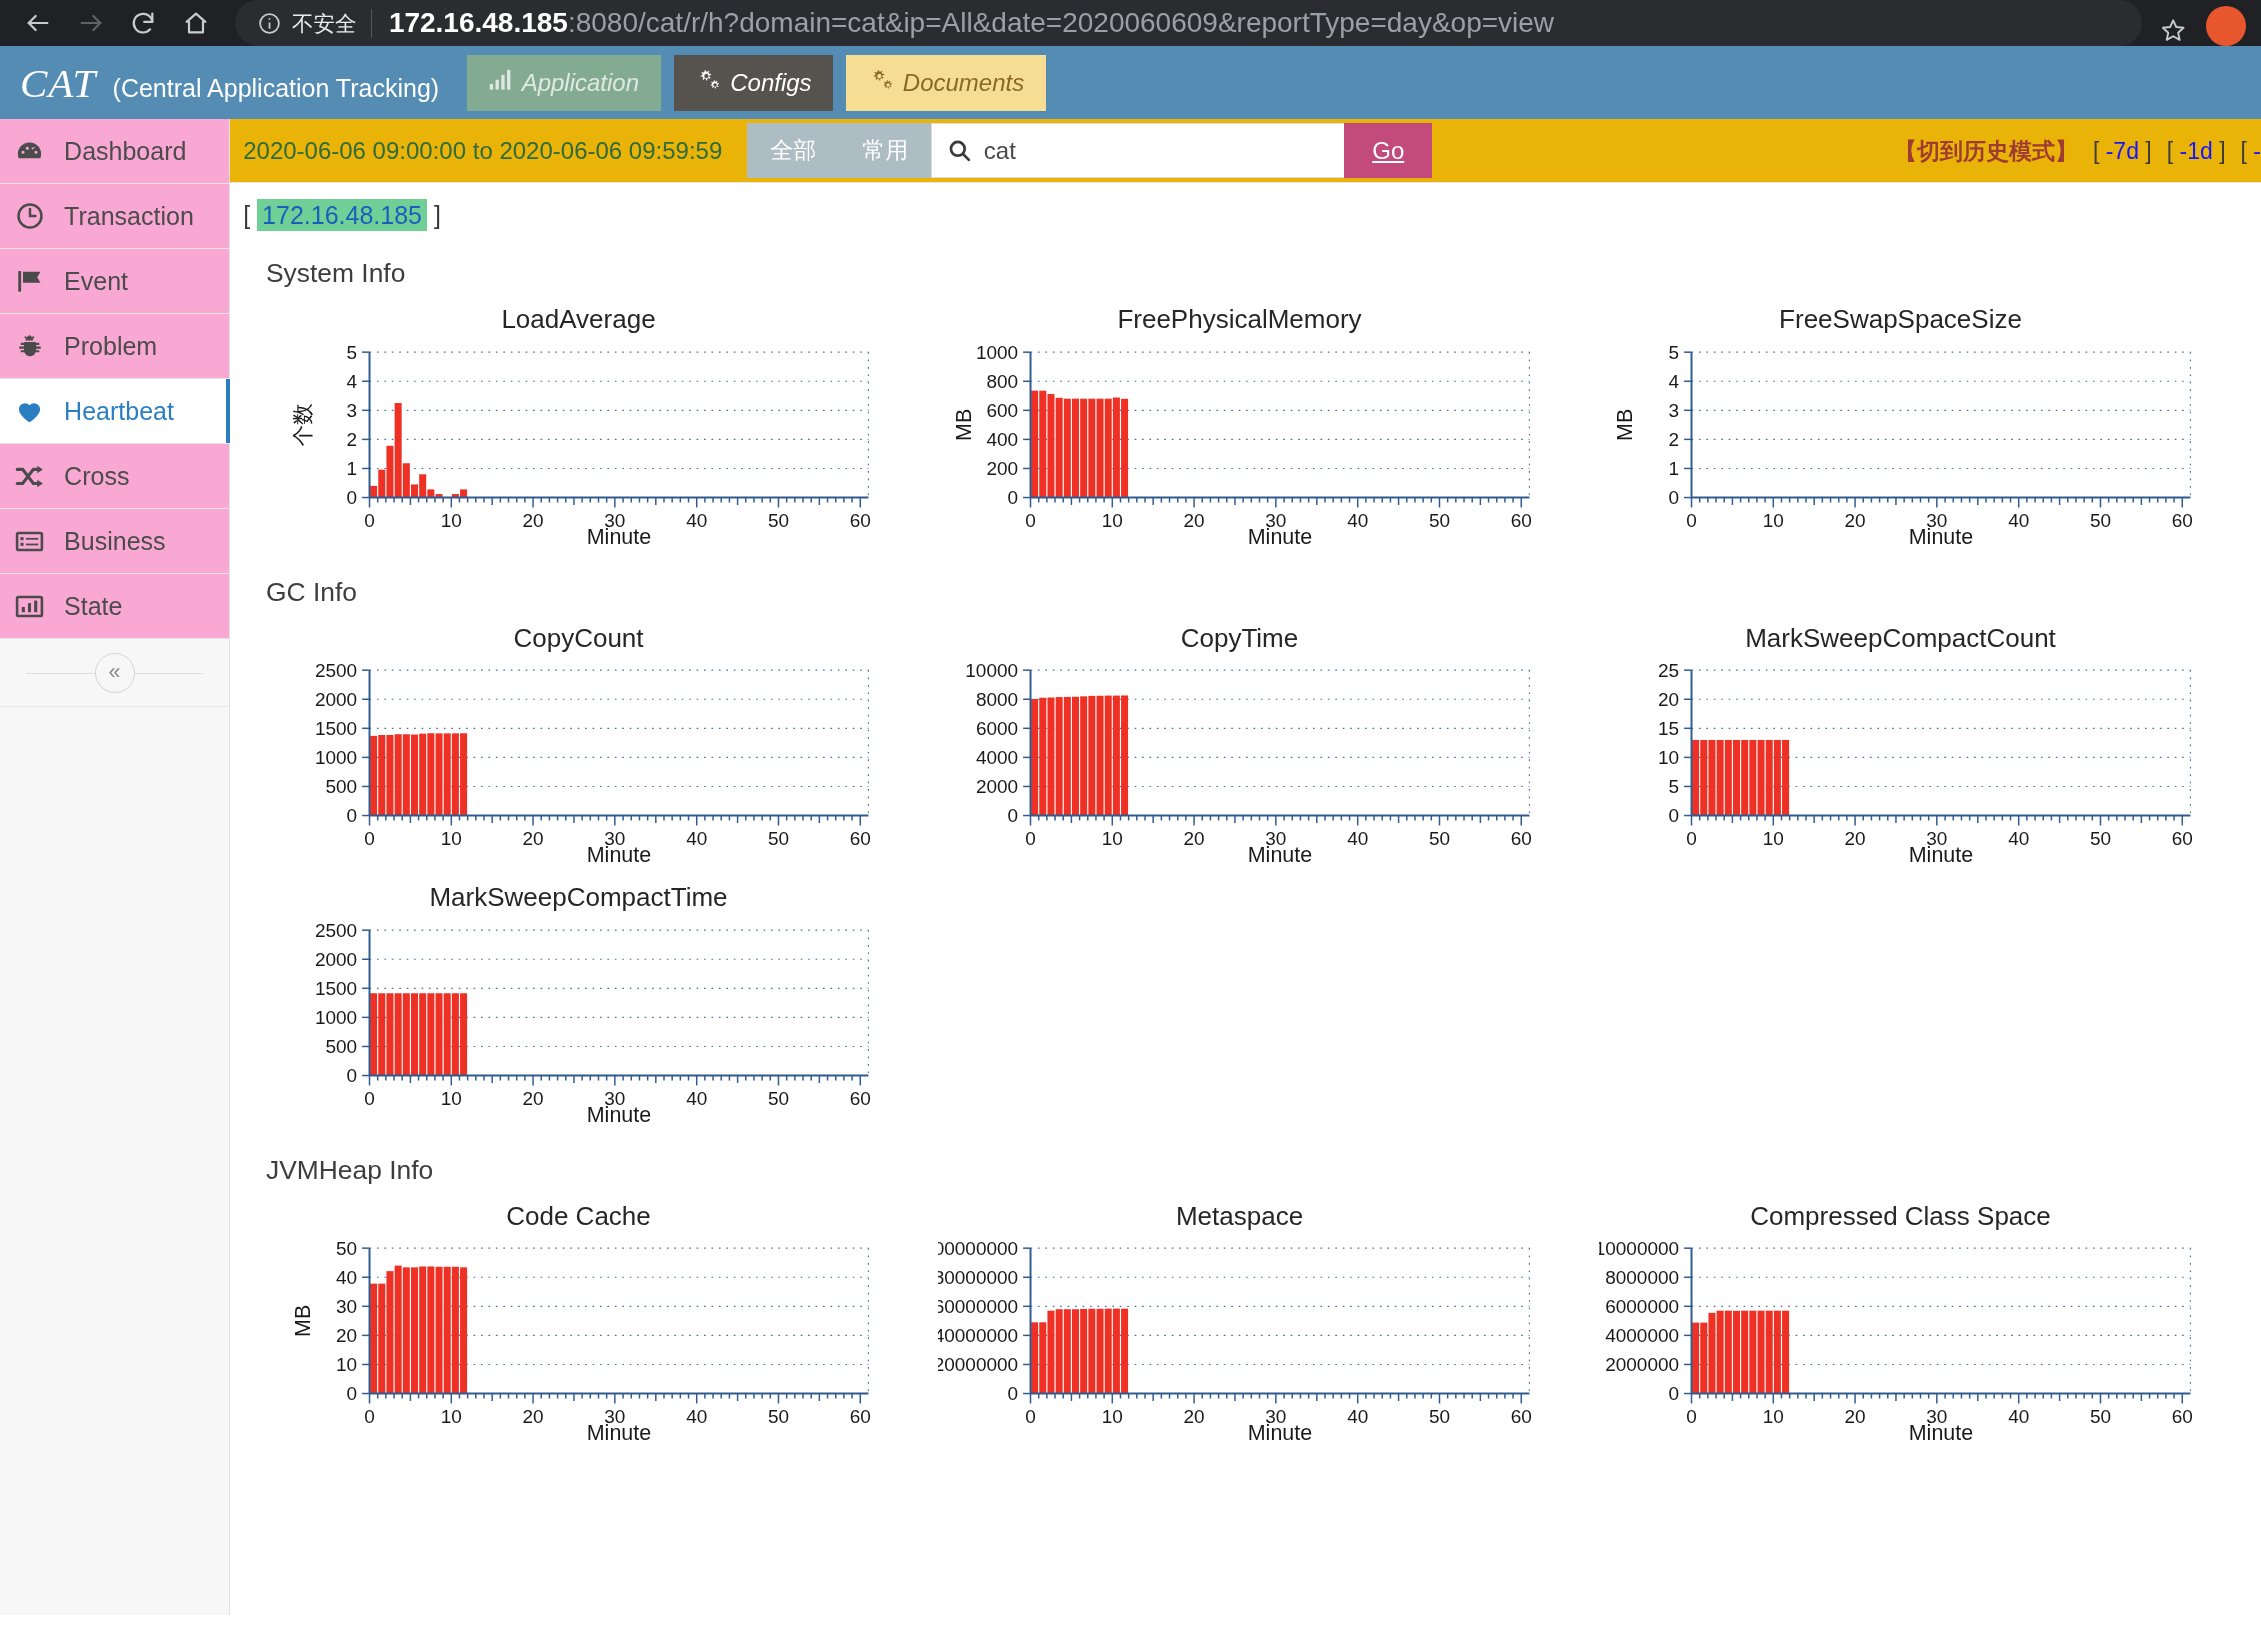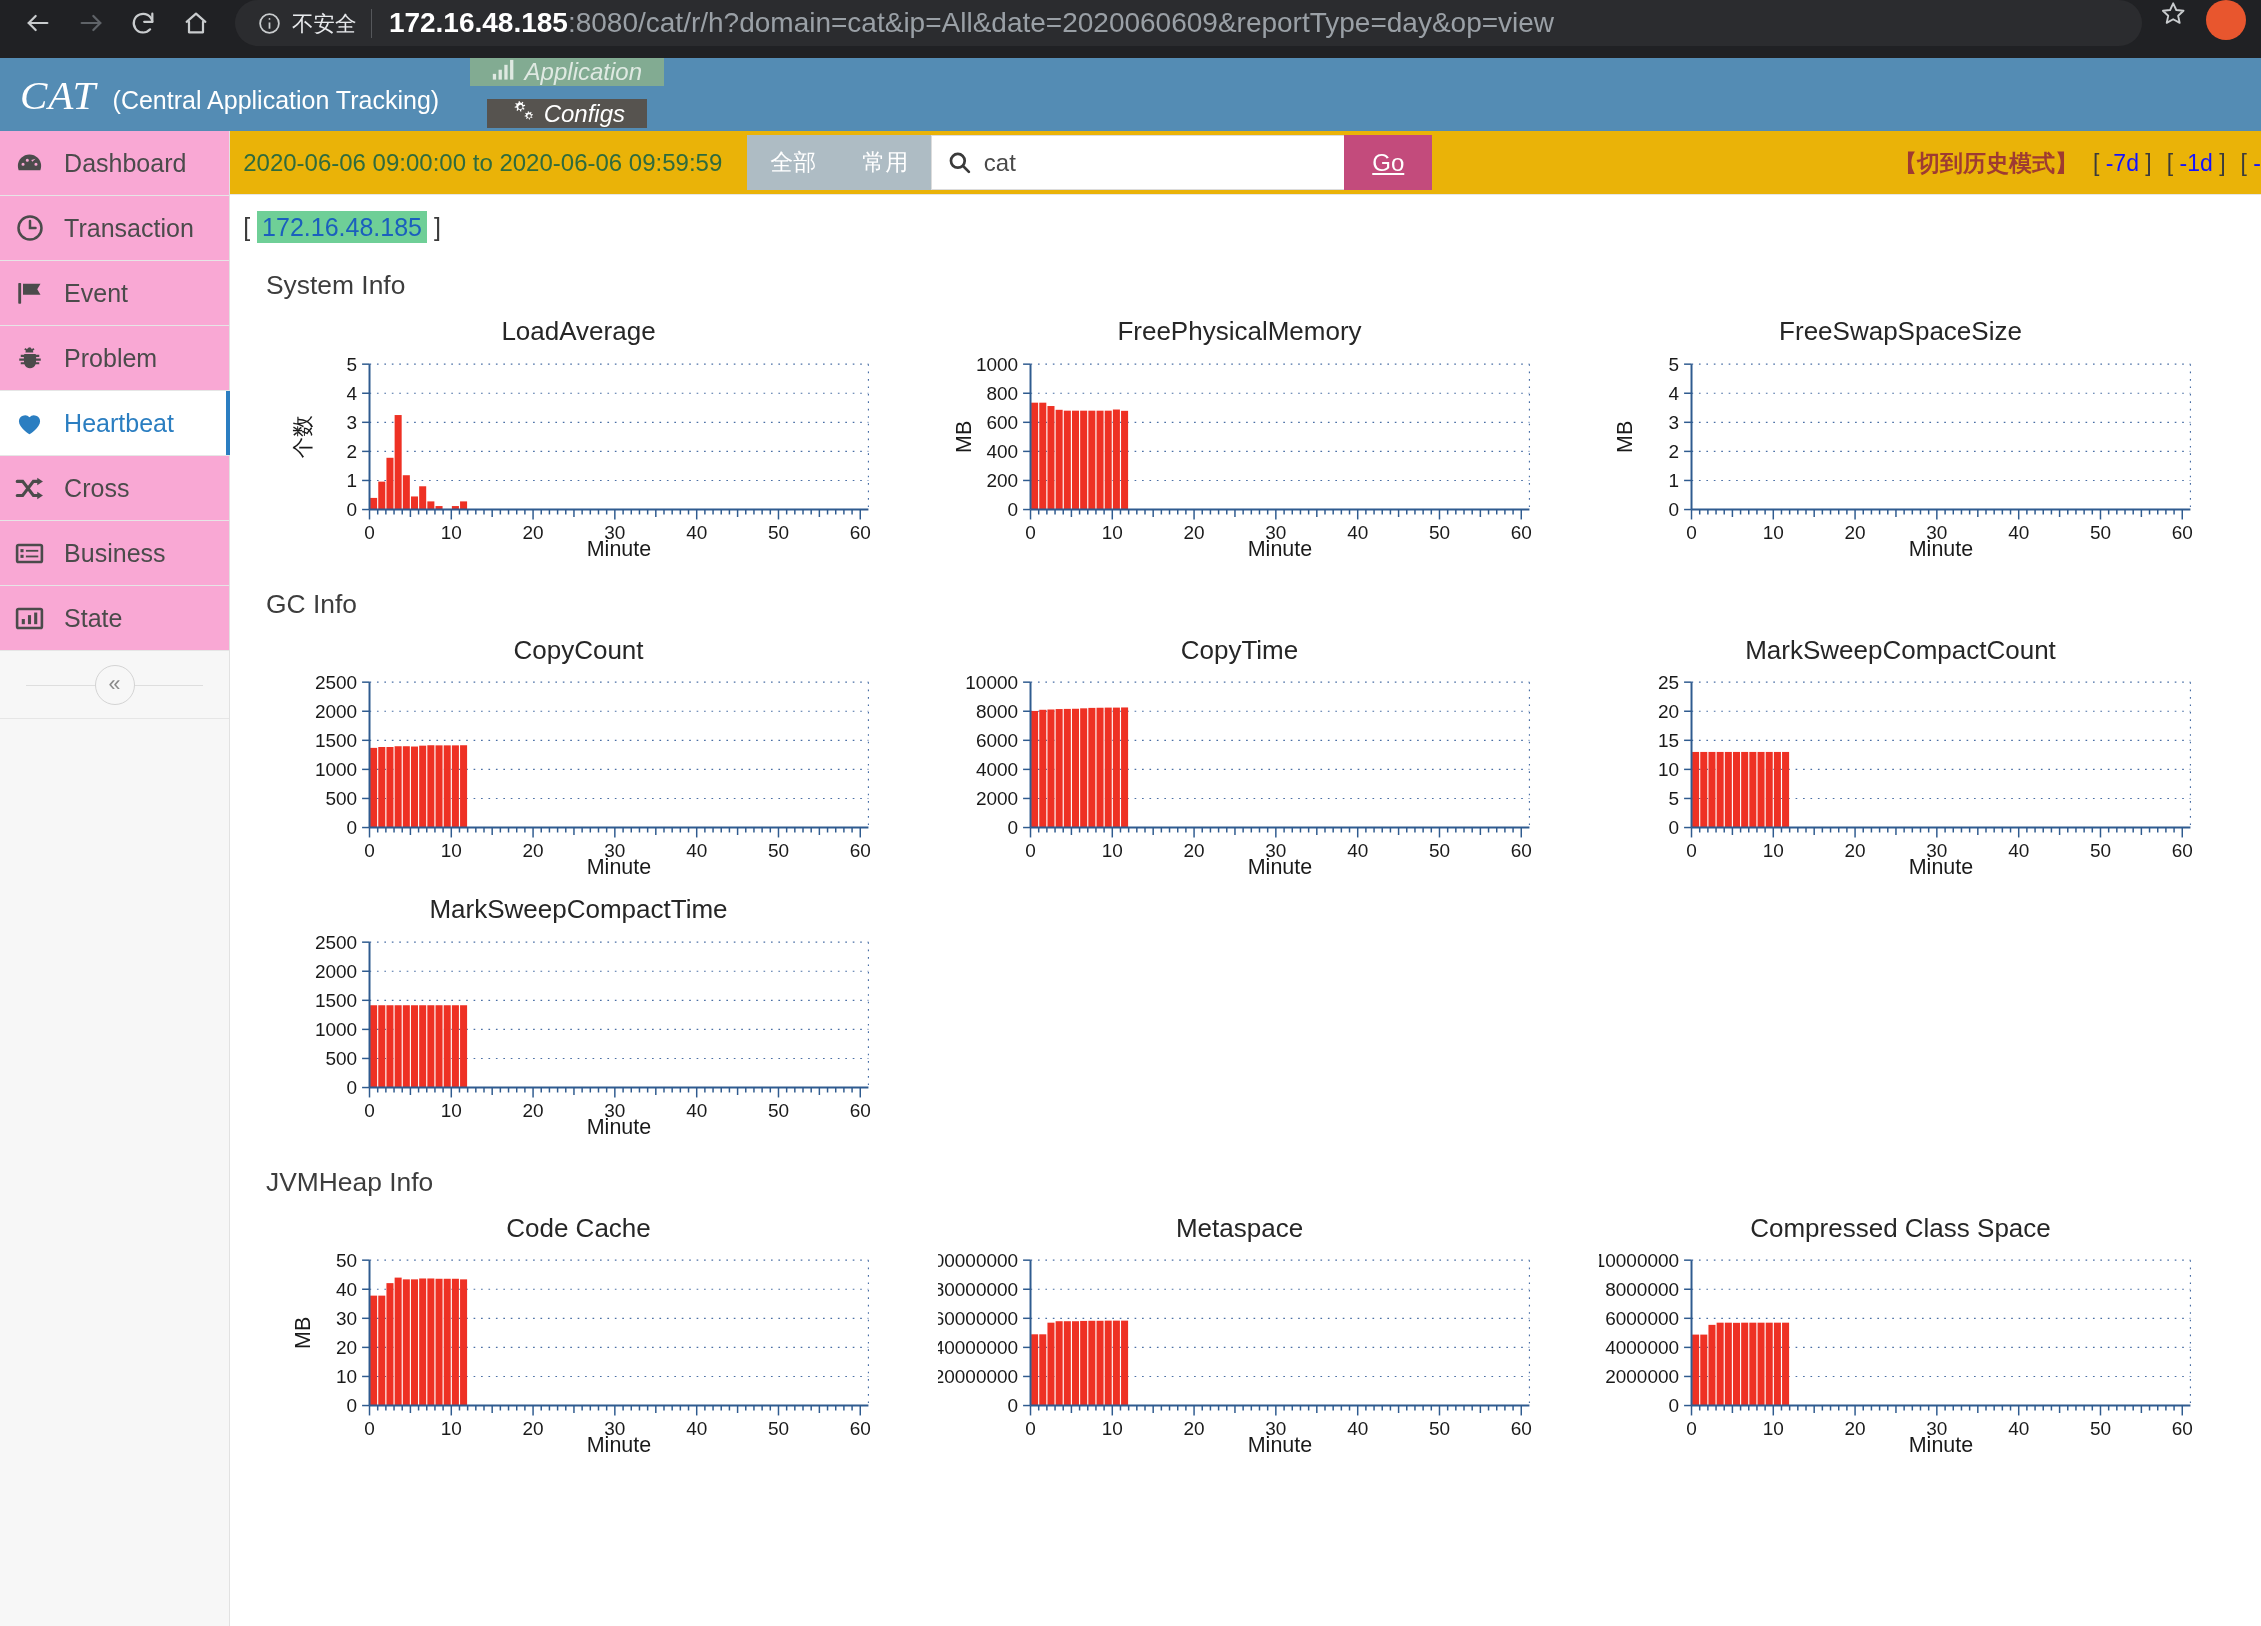--- a/index.html
+++ b/index.html
@@ -8,24 +8,24 @@
   body {
     width: 2261px; height: 1627px;
     font-family: "Liberation Sans", sans-serif;
     background: #ffffff;
     overflow: hidden;
     -webkit-font-smoothing: antialiased;
   }
 
   
   #browser-chrome {
-    height: 58px;
+    height: 46px;
     background: #202124;
     display: flex;
-    align-items: flex-start;
+    align-items: flex-end;
     padding: 0 15px;
     gap: 6.6px;
   }
   .nav-btn {
     width: 46px; height: 46px;
     display: flex; align-items: center; justify-content: center;
     border-radius: 50%;
     color: #c9ccce;
     flex: 0 0 auto;
   }
@@ -68,21 +68,21 @@
     align-items: center;
     padding-left: 20px;
     gap: 0;
   }
   #brand { display: flex; align-items: baseline; color: #fff; }
   #brand-cat {
     font-size: 41px; font-style: italic; font-weight: 400;
     letter-spacing: 0.8px; font-family: "Liberation Serif", serif;
   }
   #brand-sub { font-size: 25px; margin-left: 16.5px; }
-  #top-tabs { display: flex; align-items: center; margin-left: 28px; gap: 13.2px; height: 100%; flex-direction: column; }
+  #top-tabs { display: flex; align-items: center; margin-left: 28px; gap: 13.2px; height: 100%; }
   .top-tab {
     height: 56px;
     display: flex; align-items: center; gap: 10px;
     padding: 0 21.5px;
     font-size: 24px; font-style: italic;
     cursor: pointer;
     white-space: nowrap;
   }
   .top-tab svg { flex: 0 0 auto; }
   .tab-application { background: #82ab92; color: #dfe9e2; }

